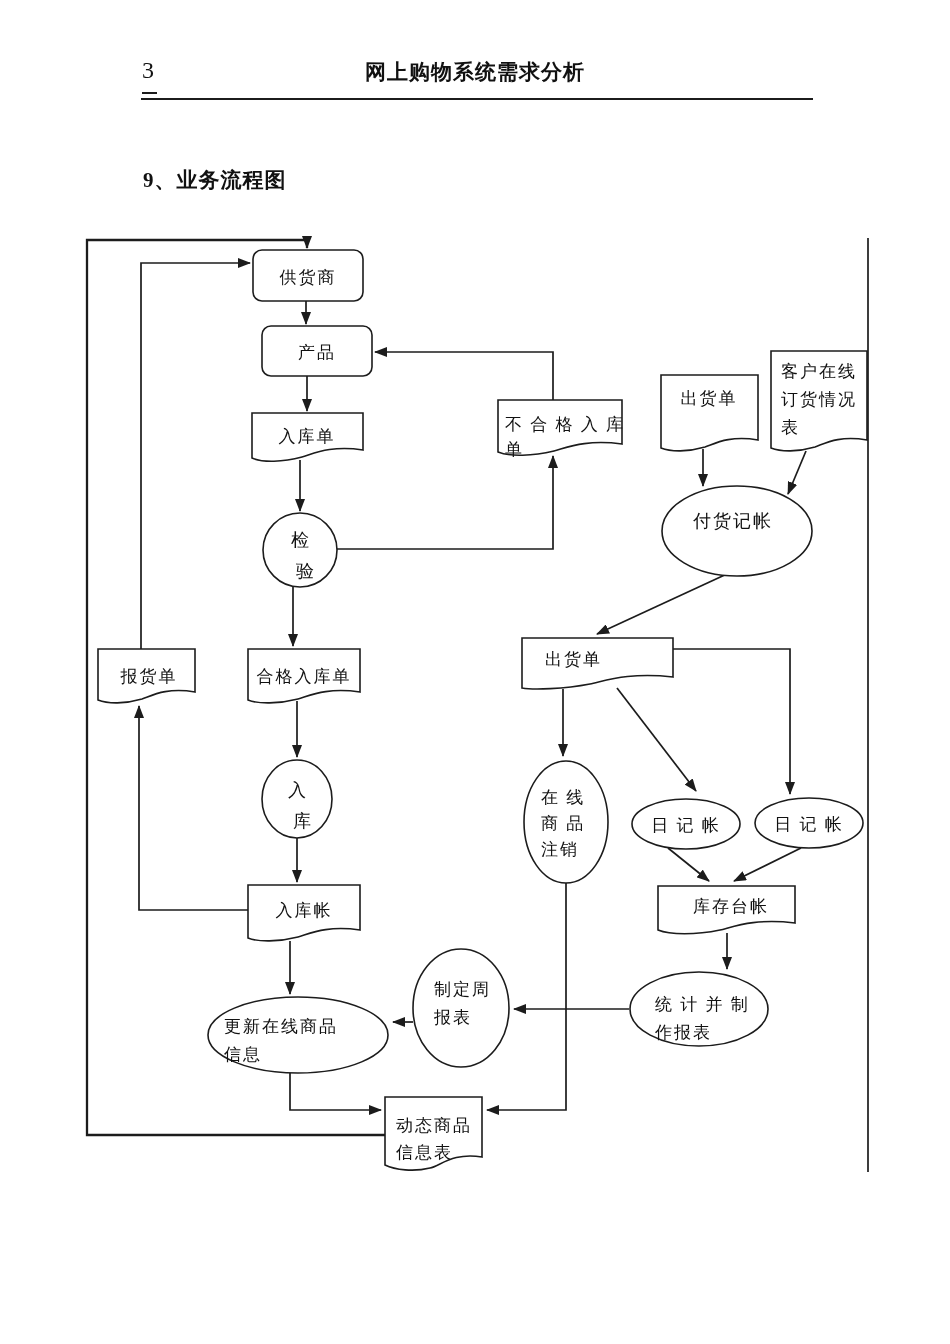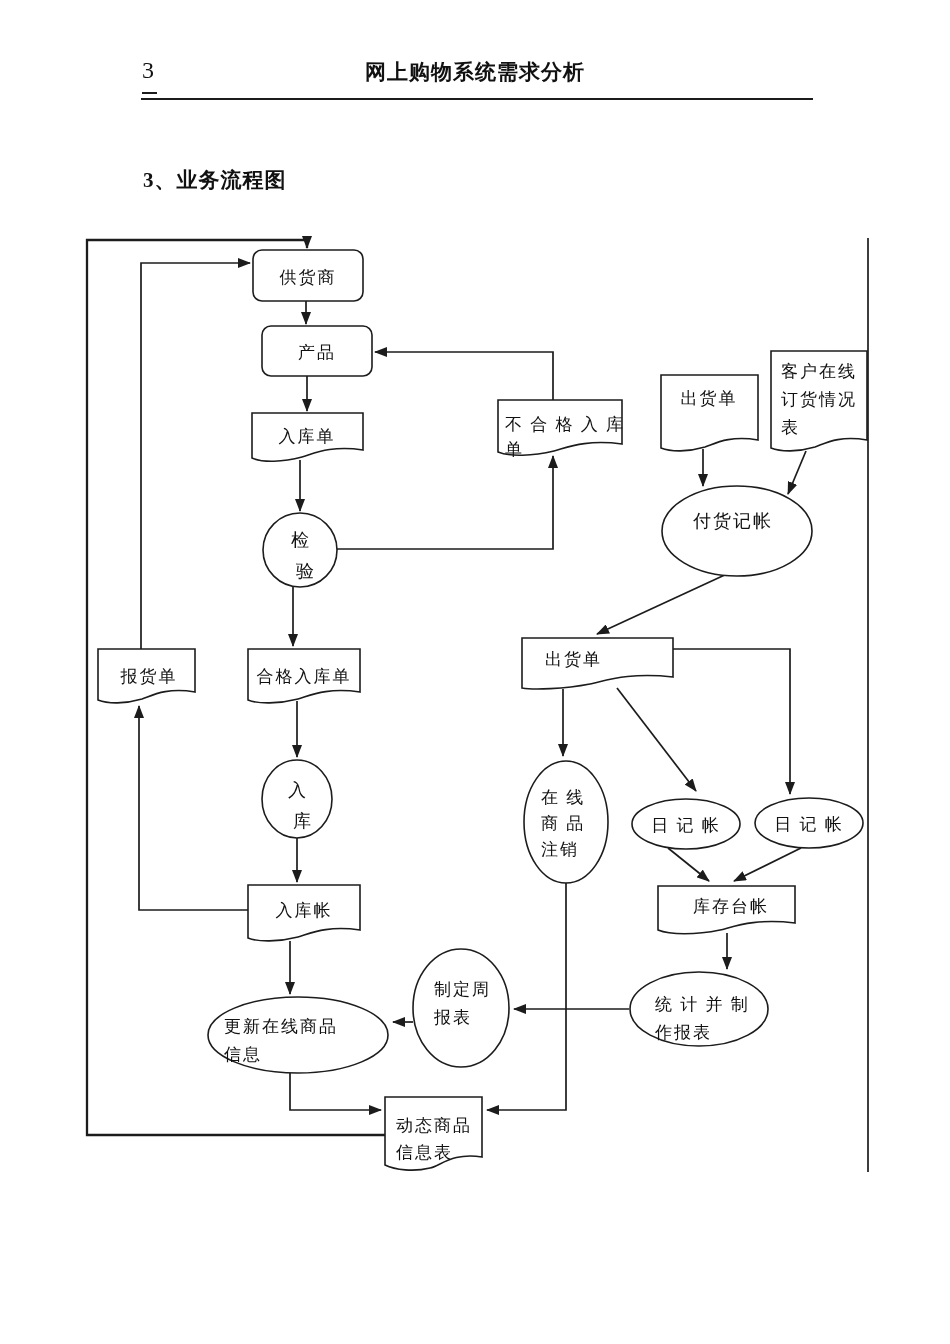--- a/index.html
+++ b/index.html
@@ -61,21 +61,21 @@
 </style>
 </head>
 <body>
 
 <div class="page">
 
   <div class="page-number">3</div>
   <div class="page-number-underline"></div>
   <div class="doc-title">网上购物系统需求分析</div>
   <div class="header-rule"></div>
-  <div class="section-heading">3、业务流程图</div>
+  <div class="section-heading">9、业务流程图</div>
 
   <svg class="flowchart" width="950" height="1344" viewBox="0 0 950 1344" xmlns="http://www.w3.org/2000/svg">
     <defs>
       <marker id="arr" markerUnits="userSpaceOnUse" markerWidth="14" markerHeight="10" refX="12" refY="5" orient="auto">
         <path d="M0,0 L13,5 L0,10 Z" fill="#1c1c1c"></path>
       </marker>
     </defs>
 
     <path class="edge thick" marker-end="url(#arr)" d="M385 1135 H87 V240 H307 V248"></path>
 

